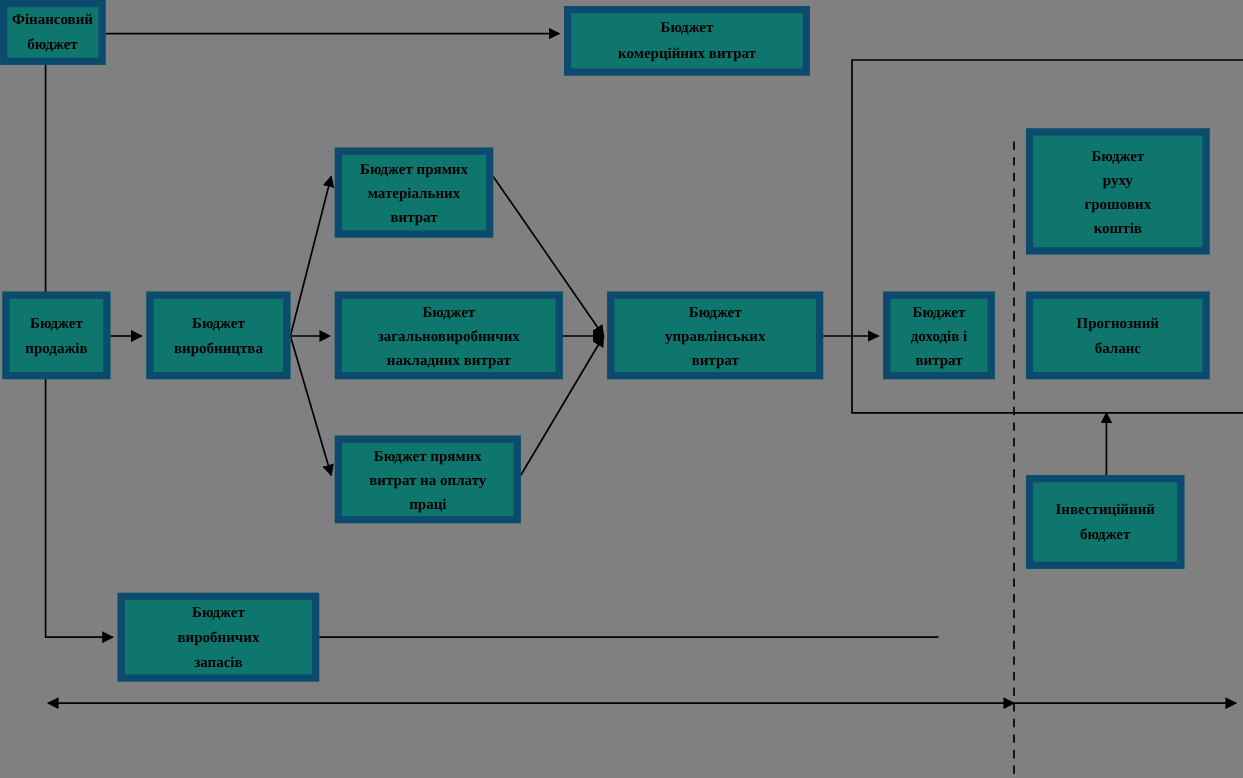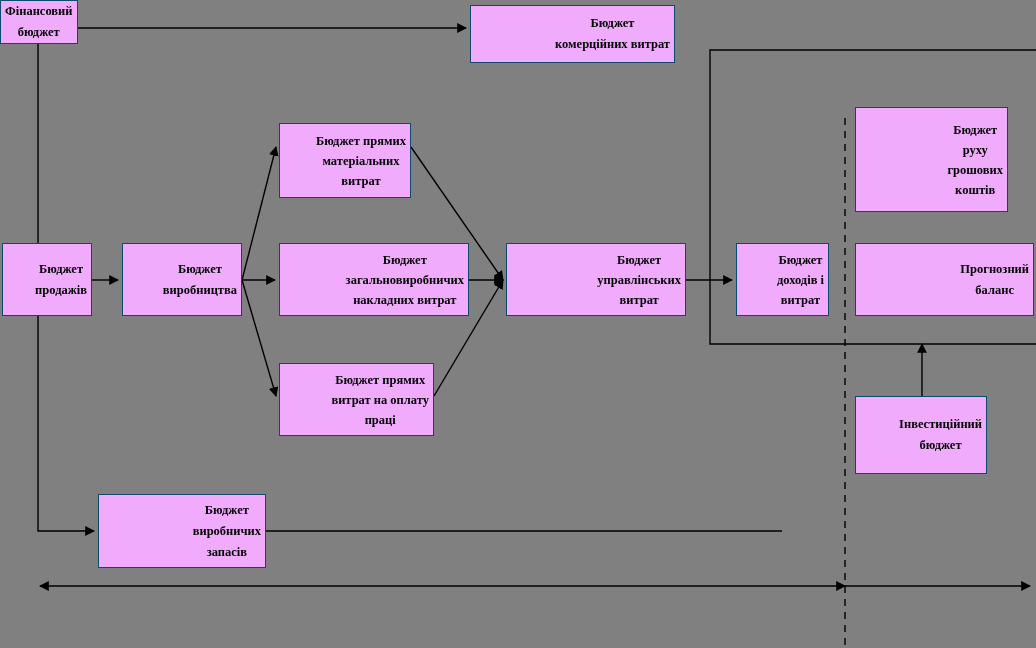--- a/index.html
+++ b/index.html
@@ -18,26 +18,26 @@
   svg.wires {
     position: absolute;
     left: 0;
     top: 0;
     width: 1036px;
     height: 648px;
     pointer-events: none;
   }
   .node {
     position: absolute;
-    background: #f0abfc;
-    border: 1px solid #0c4a6e;
+    background: #0f766e;
+    border: 6px solid #0c4a6e;
     box-sizing: border-box;
     display: flex;
     align-items: center;
-    justify-content: flex-end;
+    justify-content: center;
     z-index: 5;
   }
   .node .label {
     font-weight: bold;
     font-size: 12.5px;
     line-height: 21px;
     text-align: center;
     color: #000000;
     white-space: pre-line;
     padding: 0 4px;
@@ -128,21 +128,21 @@
     <span class="label">Бюджет
 доходів і
 витрат</span>
   </div>
   <div class="node tight" style="left: 855px; top: 107px; width: 153px; height: 105px;">
     <span class="label">Бюджет
 руху
 грошових
 коштів</span>
   </div>
-  <div class="node" style="left: 855px; top: 243px; width: 179px; height: 73px;">
+  <div class="node" style="left: 855px; top: 243px; width: 153px; height: 73px;">
     <span class="label">Прогнозний
 баланс</span>
   </div>
   <div class="node" style="left: 855px; top: 396px; width: 132px; height: 78px;">
     <span class="label">Інвестиційний
 бюджет</span>
   </div>
   <div class="node" style="left:98px; top:494px; width:168px; height:74px;">
     <span class="label" id="inv-label">Бюджет
 виробничих

